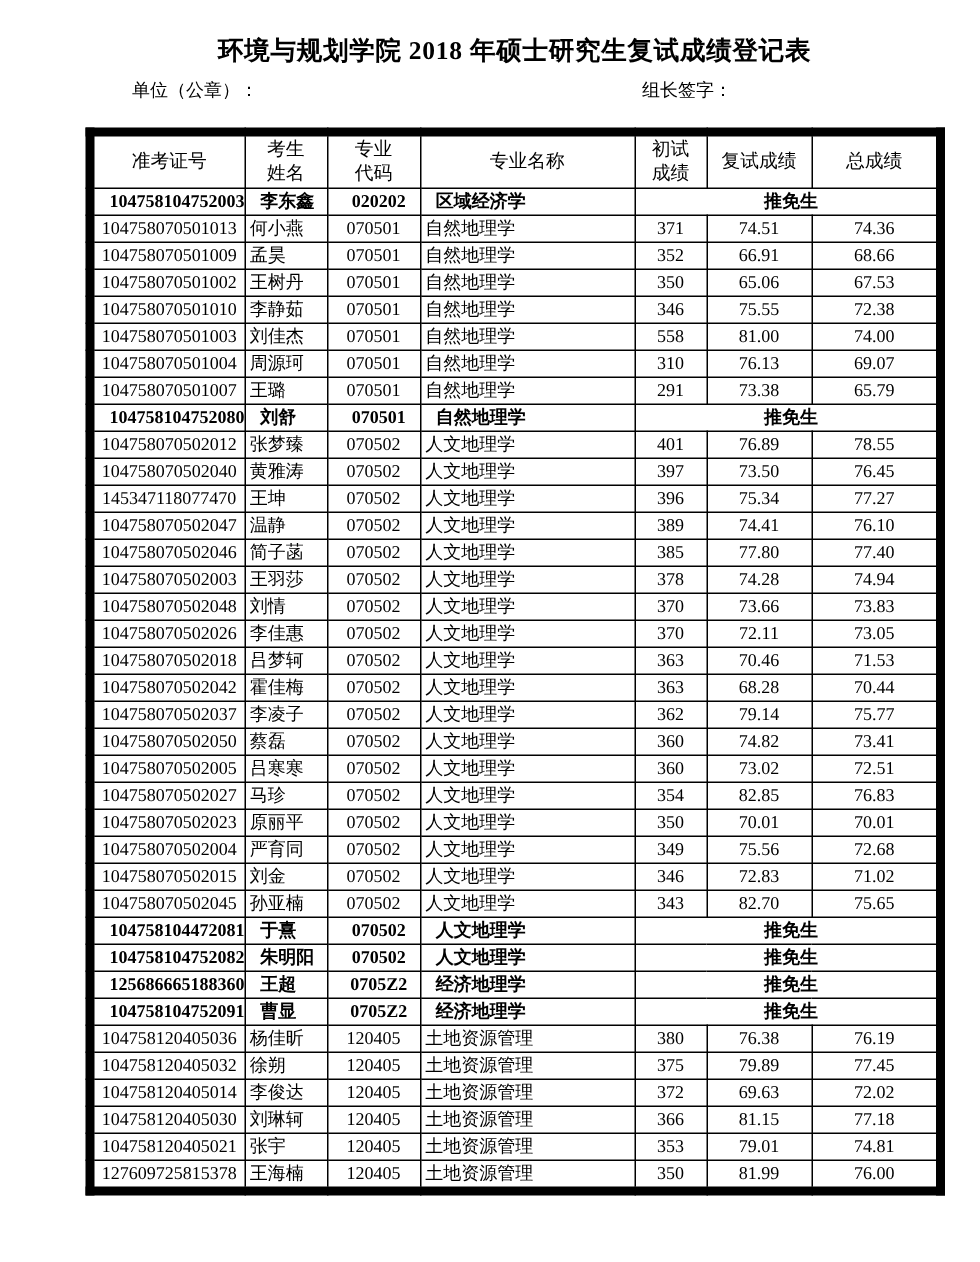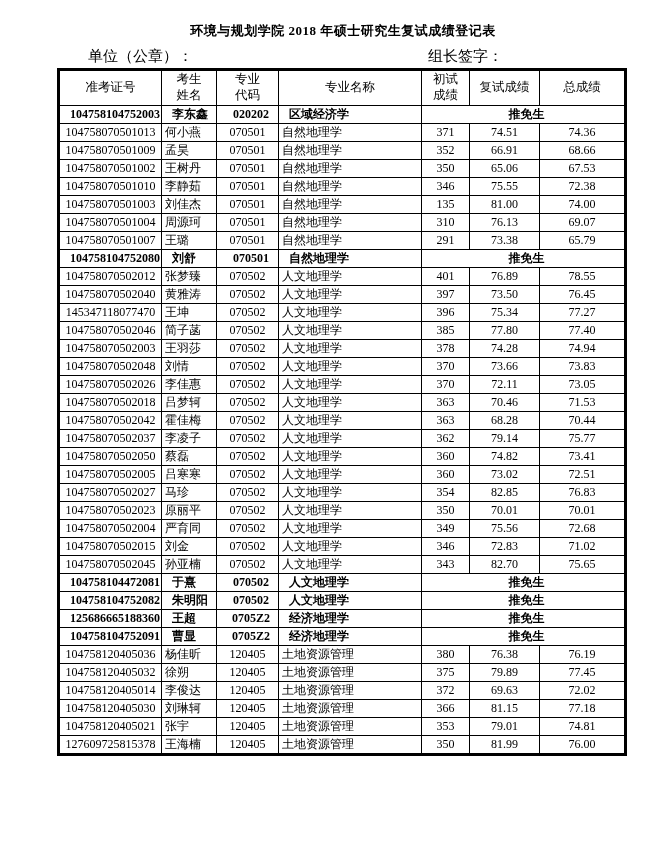--- a/index.html
+++ b/index.html
@@ -7,39 +7,39 @@
     width:653px; height:841px;
     background:#ffffff;
     color:#000;
     font-family:"Liberation Serif","DejaVu Serif",serif;
     overflow:hidden;
   }
   .page{ position:relative; width:653px; height:841px; }
   .doc-title{
     margin-top:22px;
     text-align:center;
-    font-size:13px;
+    font-size:17px;
     font-weight:bold;
     letter-spacing:0.5px;
     margin-left:33px;
   }
   .labels-row{
     position:relative;
     height:18px;
     margin-top:7px;
-    font-size:15px;
+    font-size:12px;
   }
   .unit-label{ position:absolute; left:88px; top:0; }
   .leader-label{ position:absolute; left:428px; top:0; }
   table.score-table{
     border-collapse:collapse;
     table-layout:fixed;
     width:567px;
-    margin:3px 0 0 57px;
-    border:3px solid #000000;
+    margin:15px 0 0 57px;
+    border:6px solid #000000;
   }
   .score-table col.c1{width:103px}
   .score-table col.c2{width:55px}
   .score-table col.c3{width:62px}
   .score-table col.c4{width:143px}
   .score-table col.c5{width:48px}
   .score-table col.c6{width:70px}
   .score-table col.c7{width:86px}
   .score-table th, .score-table td{
     border:1px solid #000;
@@ -139,21 +139,21 @@
           <td class="left">自然地理学</td>
           <td class="center">346</td>
           <td class="center">75.55</td>
           <td class="center">72.38</td>
         </tr>
         <tr>
           <td class="center">104758070501003</td>
           <td class="left">刘佳杰</td>
           <td class="center">070501</td>
           <td class="left">自然地理学</td>
-          <td class="center">135</td>
+          <td class="center">558</td>
           <td class="center">81.00</td>
           <td class="center">74.00</td>
         </tr>
         <tr>
           <td class="center">104758070501004</td>
           <td class="left">周源珂</td>
           <td class="center">070501</td>
           <td class="left">自然地理学</td>
           <td class="center">310</td>
           <td class="center">76.13</td>
@@ -194,20 +194,29 @@
           <td class="center">76.45</td>
         </tr>
         <tr>
           <td class="center">145347118077470</td>
           <td class="left">王坤</td>
           <td class="center">070502</td>
           <td class="left">人文地理学</td>
           <td class="center">396</td>
           <td class="center">75.34</td>
           <td class="center">77.27</td>
+        </tr>
+        <tr>
+          <td class="center">104758070502047</td>
+          <td class="left">温静</td>
+          <td class="center">070502</td>
+          <td class="left">人文地理学</td>
+          <td class="center">389</td>
+          <td class="center">74.41</td>
+          <td class="center">76.10</td>
         </tr>
         <tr>
           <td class="center">104758070502046</td>
           <td class="left">简子菡</td>
           <td class="center">070502</td>
           <td class="left">人文地理学</td>
           <td class="center">385</td>
           <td class="center">77.80</td>
           <td class="center">77.40</td>
         </tr>

